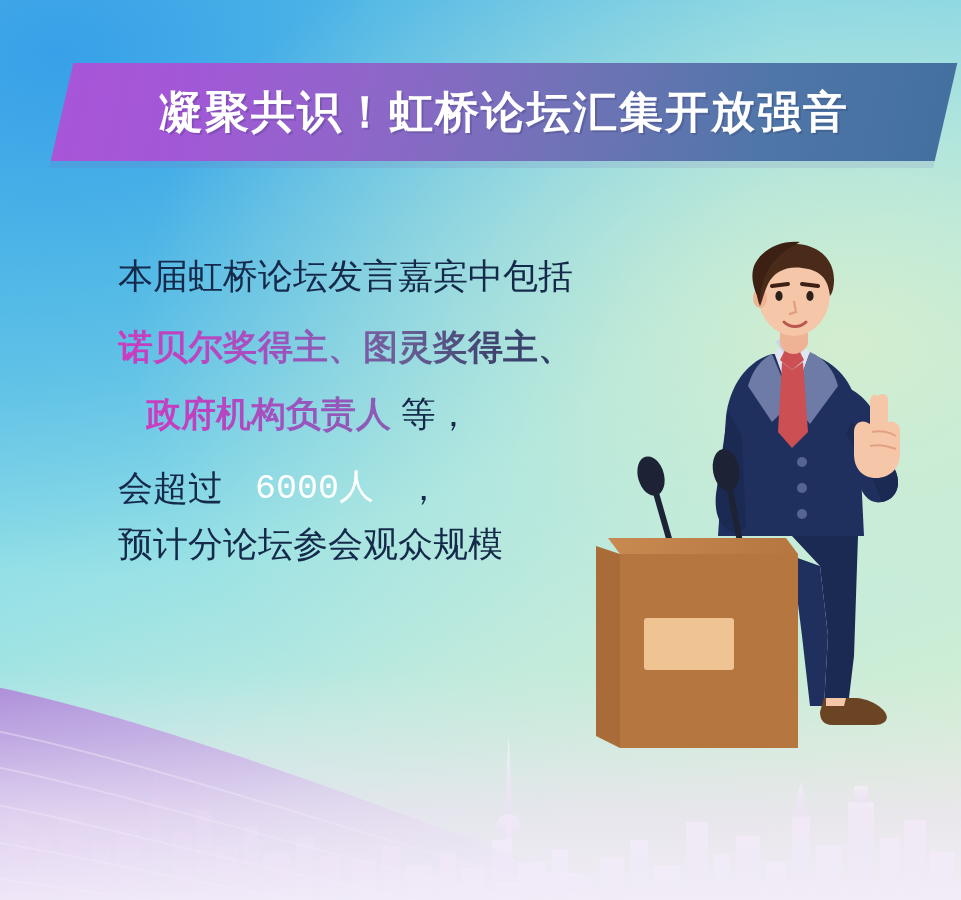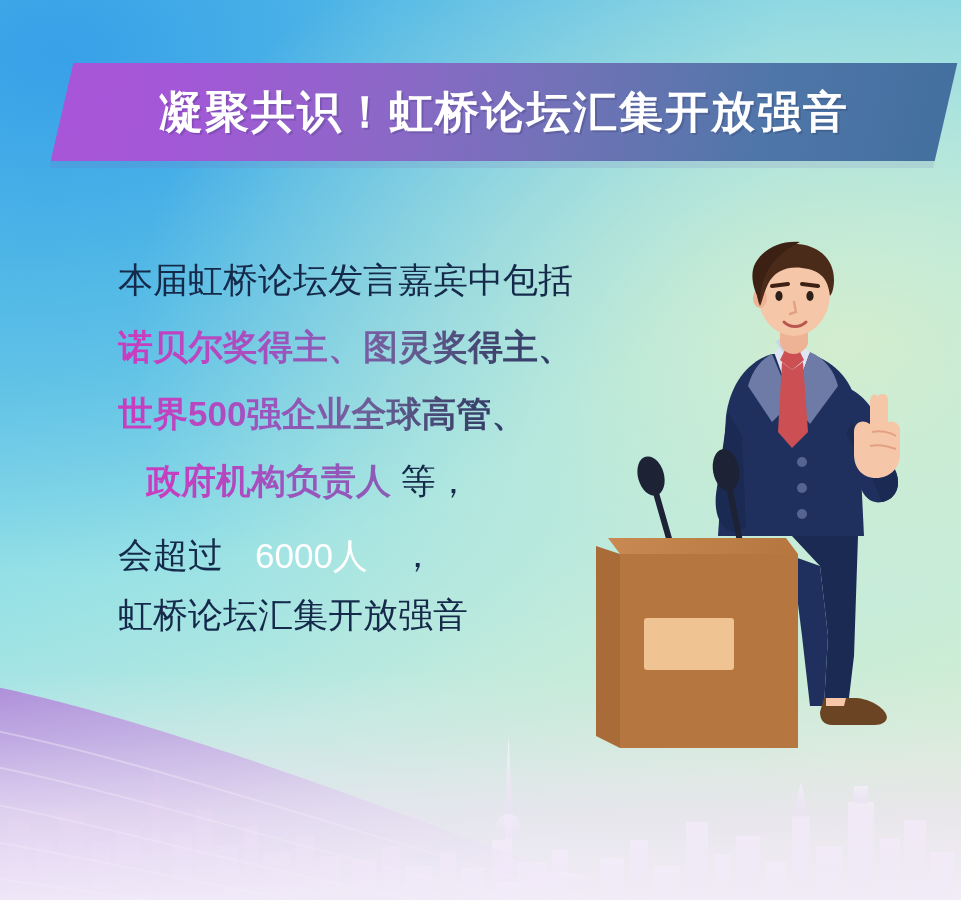--- a/index.html
+++ b/index.html
@@ -38,21 +38,21 @@
     text-shadow:2px 2px 0 rgba(40,40,90,0.22);
     white-space:nowrap;
   }
 
   
   .copy{position:absolute;left:118px;top:246px;width:520px;}
   .line{
     height:67px;line-height:67px;white-space:nowrap;
     font-size:35px;color:#152a4a;
   }
-  .line.plain{font-weight:normal;}
+  .line.plain{font-weight:normal;font-family:Liberation Mono, monospace;}
   .grad{
     font-weight:bold;
     background:linear-gradient(90deg,#cc3bbf 0%,#bb46c0 18%,#9a55bd 38%,#6a5f96 62%,#41456f 82%,#2a3a66 100%);
     -webkit-background-clip:text;background-clip:text;
     -webkit-text-fill-color:transparent;color:transparent;
   }
   .grad2{
     font-weight:bold;
     background:linear-gradient(90deg,#cc3bbf 0%,#b845c0 30%,#9c54bd 60%,#8a5cb5 100%);
     -webkit-background-clip:text;background-clip:text;
@@ -257,22 +257,19 @@
       <rect x="48" y="382" width="90" height="52" rx="3" fill="#f0c392"></rect>
     </g>
   </svg>
 
   <div class="copy">
     <div class="line plain">本届虹桥论坛发言嘉宾中包括</div>
     <div class="line">
       <span class="grad">诺贝尔奖得主、图灵奖得主、</span>
     </div>
     <div class="line">
-      <span class="grad">世界500强企业全球高管、</span>
-    </div>
-    <div class="line">
       <span class="grad2">政府机构负责人</span><span class="tail"> 等，</span>
     </div>
     <div class="line plain"><span>会超过</span><span class="pill">6000人</span><span>，</span></div>
-    <div class="line plain">虹桥论坛汇集开放强音</div>
+    <div class="line plain">预计分论坛参会观众规模</div>
   </div>
 
 </div>
 
 </body></html>

